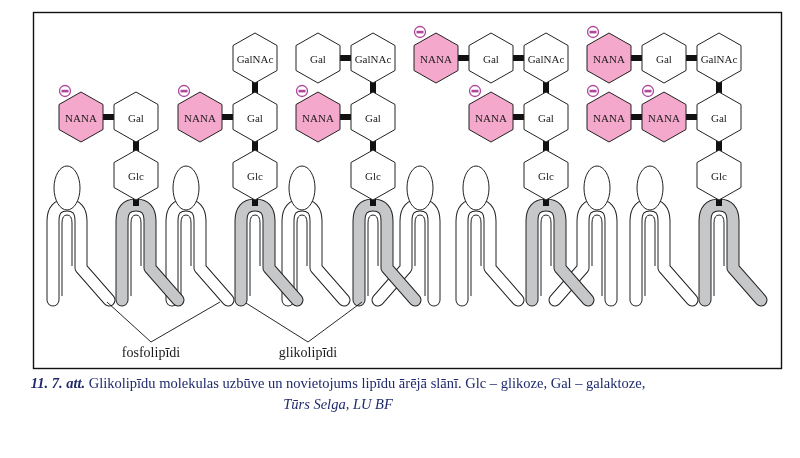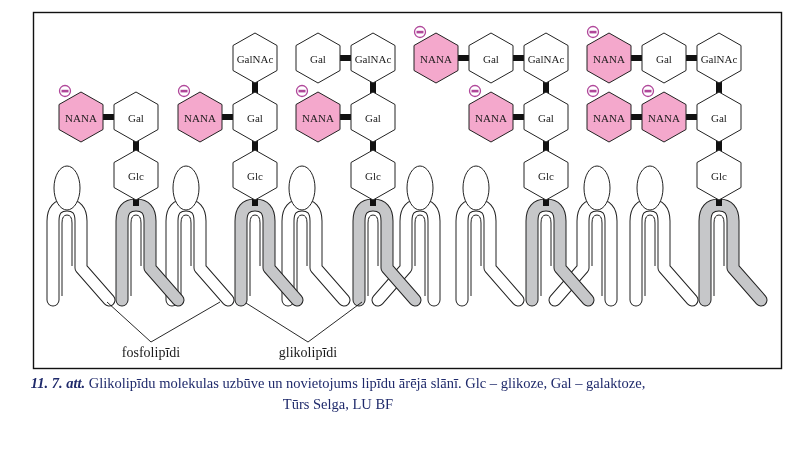--- a/index.html
+++ b/index.html
@@ -4,21 +4,21 @@
 <style>
   html, body { margin: 0; padding: 0; background: #ffffff; }
   body { width: 800px; height: 458px; position: relative; overflow: hidden; }
   #figure { position: absolute; left: 0; top: 0; width: 800px; height: 372px; }
   #figure svg { display: block; }
   .hex-label { font-family: "Liberation Serif", "DejaVu Serif", serif; font-size: 11px; fill: #1a1a1a; text-anchor: middle; dominant-baseline: central; }
   .group-label { font-family: "Liberation Serif", "DejaVu Serif", serif; font-size: 14px; fill: #1a1a1a; text-anchor: middle; }
   #caption { position: absolute; left: 0; top: 374px; width: 676px; text-align: center;
     font-family: "Liberation Serif", "DejaVu Serif", serif; color: #1f2a6b; font-size: 14.5px; line-height: 19px; }
   #caption .lead { font-weight: bold; font-style: italic; }
-  #caption .credit { display: block; margin-top: 2px; }
+  #caption .credit { font-style: italic; display: block; margin-top: 2px; }
 </style>
 </head>
 <body>
 
 <div id="figure">
   <svg id="diagram" width="800" height="372" viewBox="0 0 800 372" xmlns="http://www.w3.org/2000/svg">
     <rect x="33.5" y="12.5" width="748" height="356" fill="#ffffff" stroke="#111" stroke-width="1.4"></rect>
     <g id="lipid-layer">
         <g>
           <path d="M 53 300 L 53 221 Q 53 205 67 205 Q 81 205 81 221 L 81 268 L 109 300" fill="none" stroke="#222" stroke-width="13" stroke-linecap="round" stroke-linejoin="round"></path>

